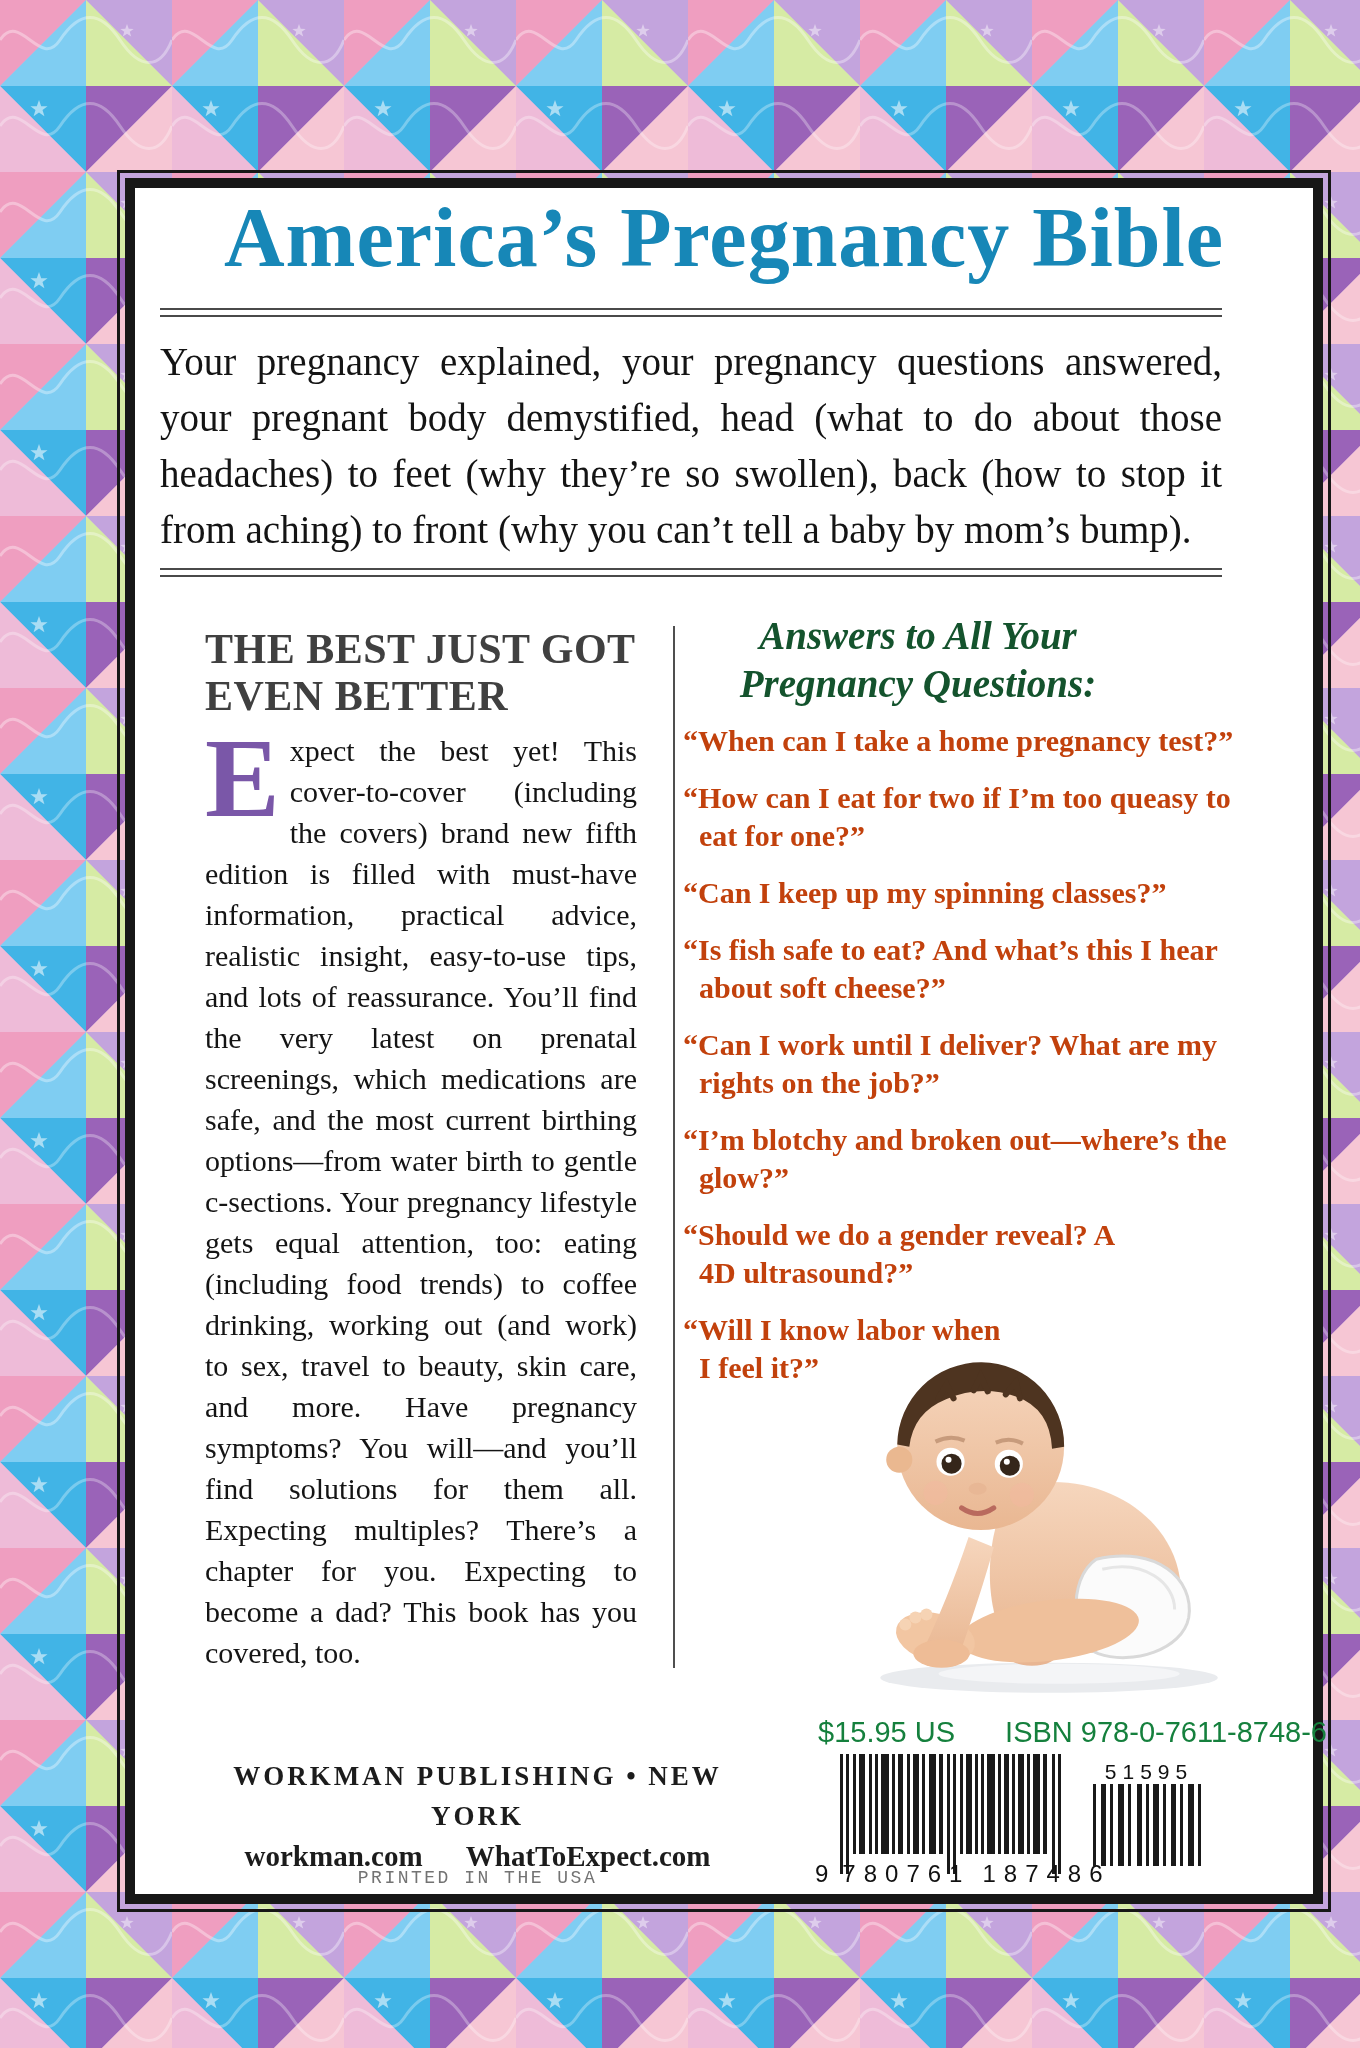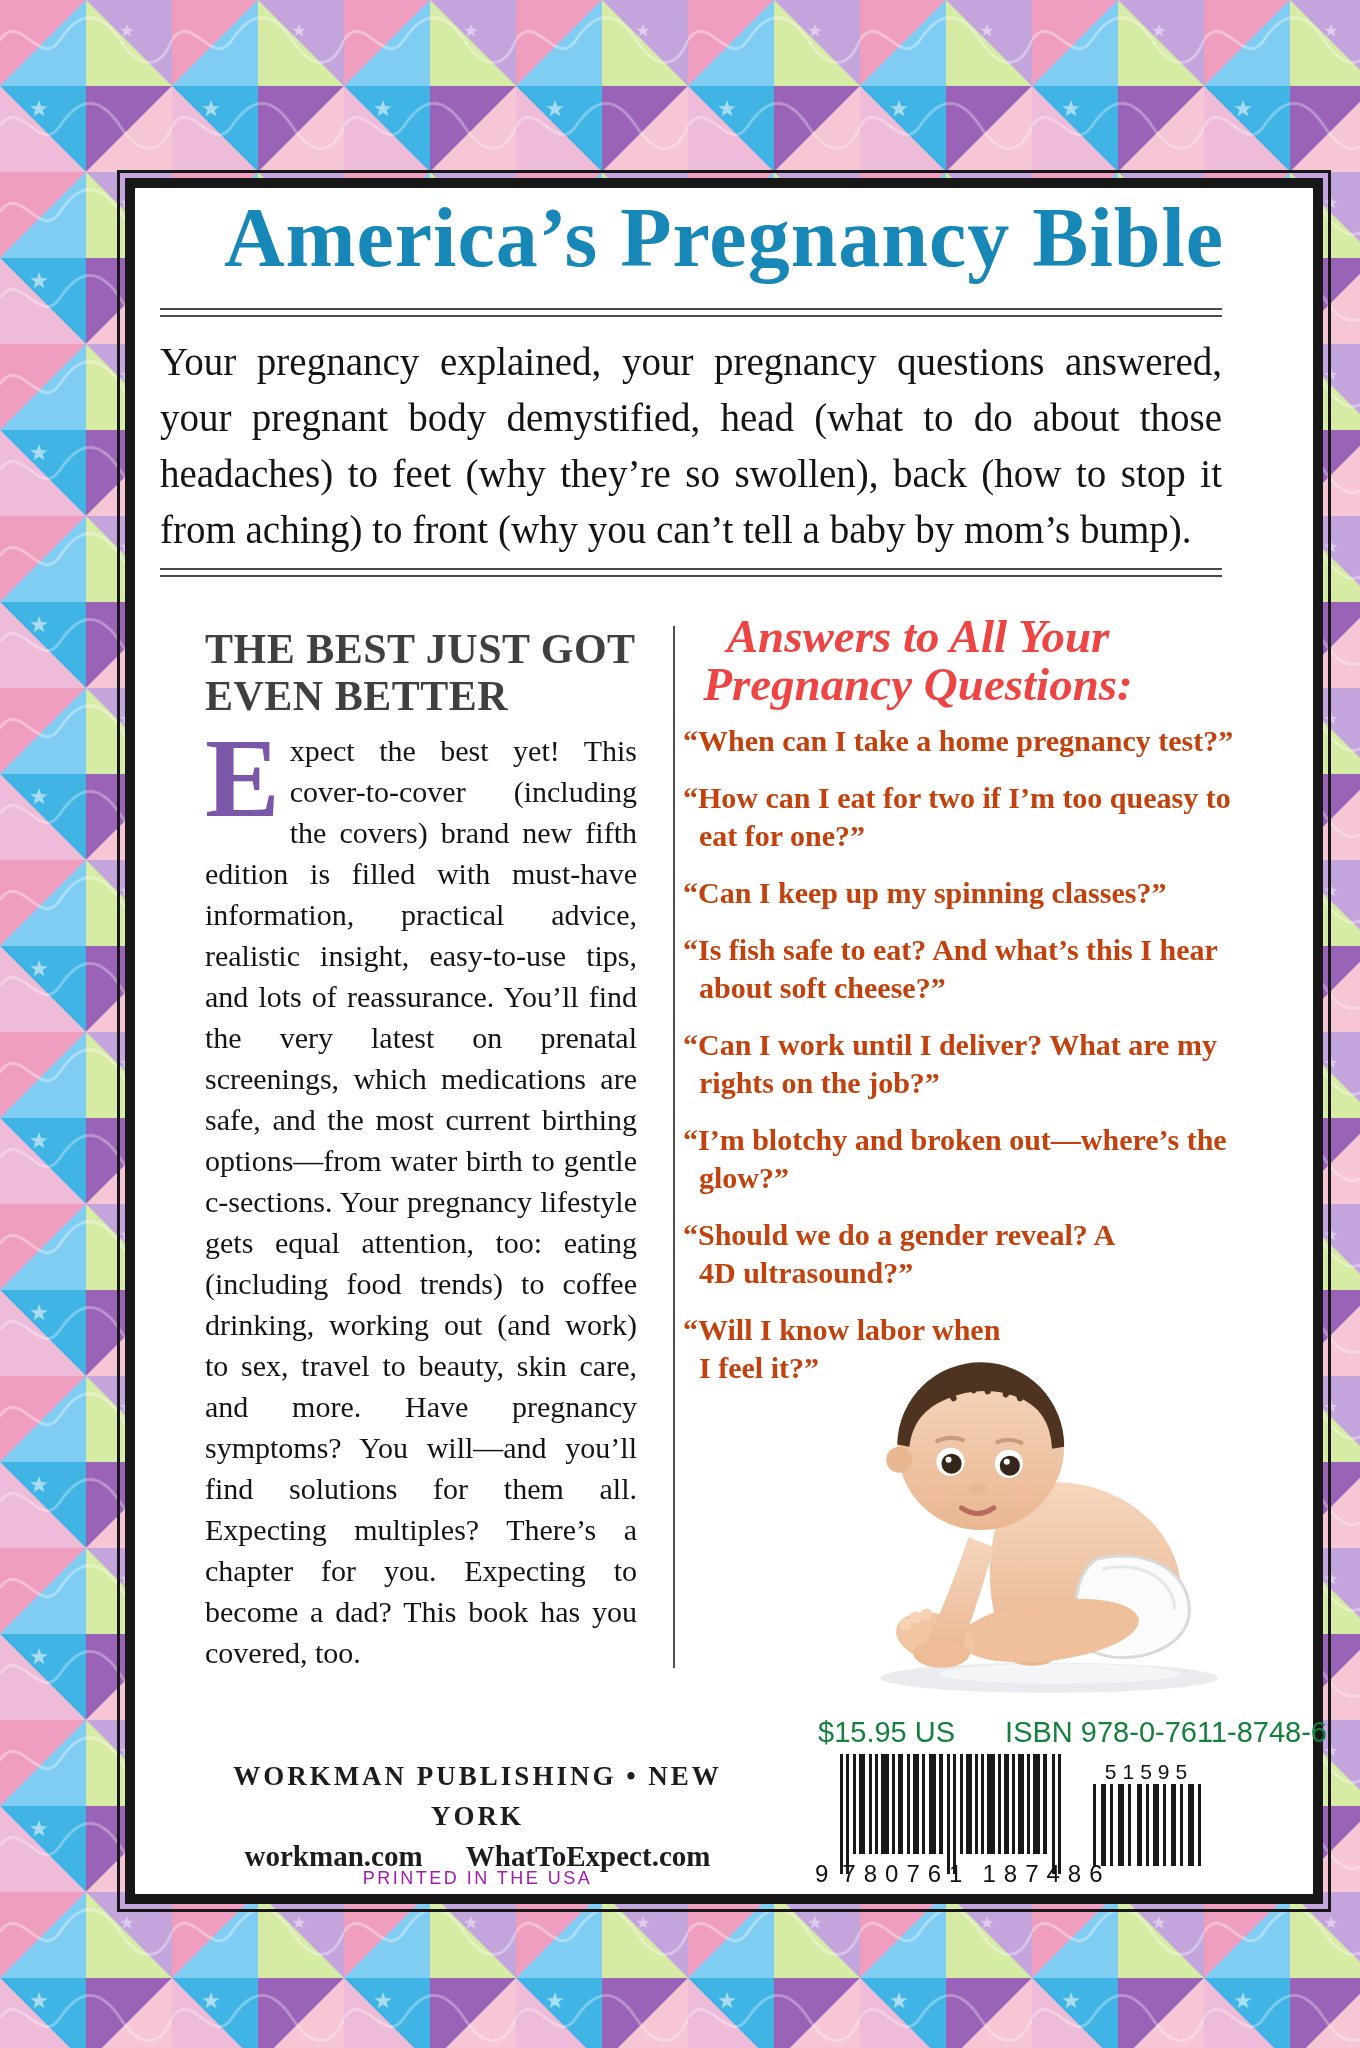--- a/index.html
+++ b/index.html
@@ -49,22 +49,22 @@
     letter-spacing:0.5px; margin-bottom:10px;
   }
   .left-body { font-size:30px; line-height:41px; color:#141414; text-align:justify; }
   .dropcap {
     float:left; color:#7a57a8; font-weight:bold;
     font-size:112px; line-height:88px; padding-top:4px; margin-right:10px;
   }
 
   .right-col { position:absolute; left:548px; top:424px; width:556px; }
   .q-heading {
-    width:470px; text-align:center; color:#ef4444;
-    font-style:italic; font-weight:bold; font-size:47px; line-height:48px;
+    width:470px; text-align:center; color:#14532d;
+    font-style:italic; font-weight:bold; font-size:39px; line-height:48px;
     margin-bottom:14px;
   }
   .question {
     font-weight:bold; font-size:30px; line-height:38px; color:#c2410c;
     padding-left:16px; text-indent:-16px; margin-bottom:19px;
   }
   .q-narrow-1 { max-width:452px; }
   .q-narrow-2 { max-width:330px; }
 
   
@@ -72,22 +72,22 @@
 
   
   .publisher-block { position:absolute; left:70px; top:1568px; width:545px; text-align:center; }
   .publisher-line {
     font-weight:bold; font-size:27px; letter-spacing:3px; color:#1c1c1c; line-height:40px;
   }
   .websites-line { font-weight:bold; font-size:29px; color:#1c1c1c; line-height:40px; }
   .websites-line .site { margin:0 18px; }
   .printed-line {
     position:absolute; left:70px; top:1680px; width:545px; text-align:center;
-    font-family:Liberation Sans, sans-serif;
-    font-size:18px; letter-spacing:2.5px; color:#a21caf;
+    font-family:Liberation Mono, monospace;
+    font-size:18px; letter-spacing:2.5px; color:#737373;
   }
 
   
   .price-isbn {
     position:absolute; left:683px; top:1528px; width:430px;
     font-family:"Liberation Sans", sans-serif;
     font-size:29px; color:#15803d; white-space:nowrap;
   }
   .price-isbn .isbn { margin-left:42px; }
   .ean { position:absolute; left:705px; top:1566px; }

